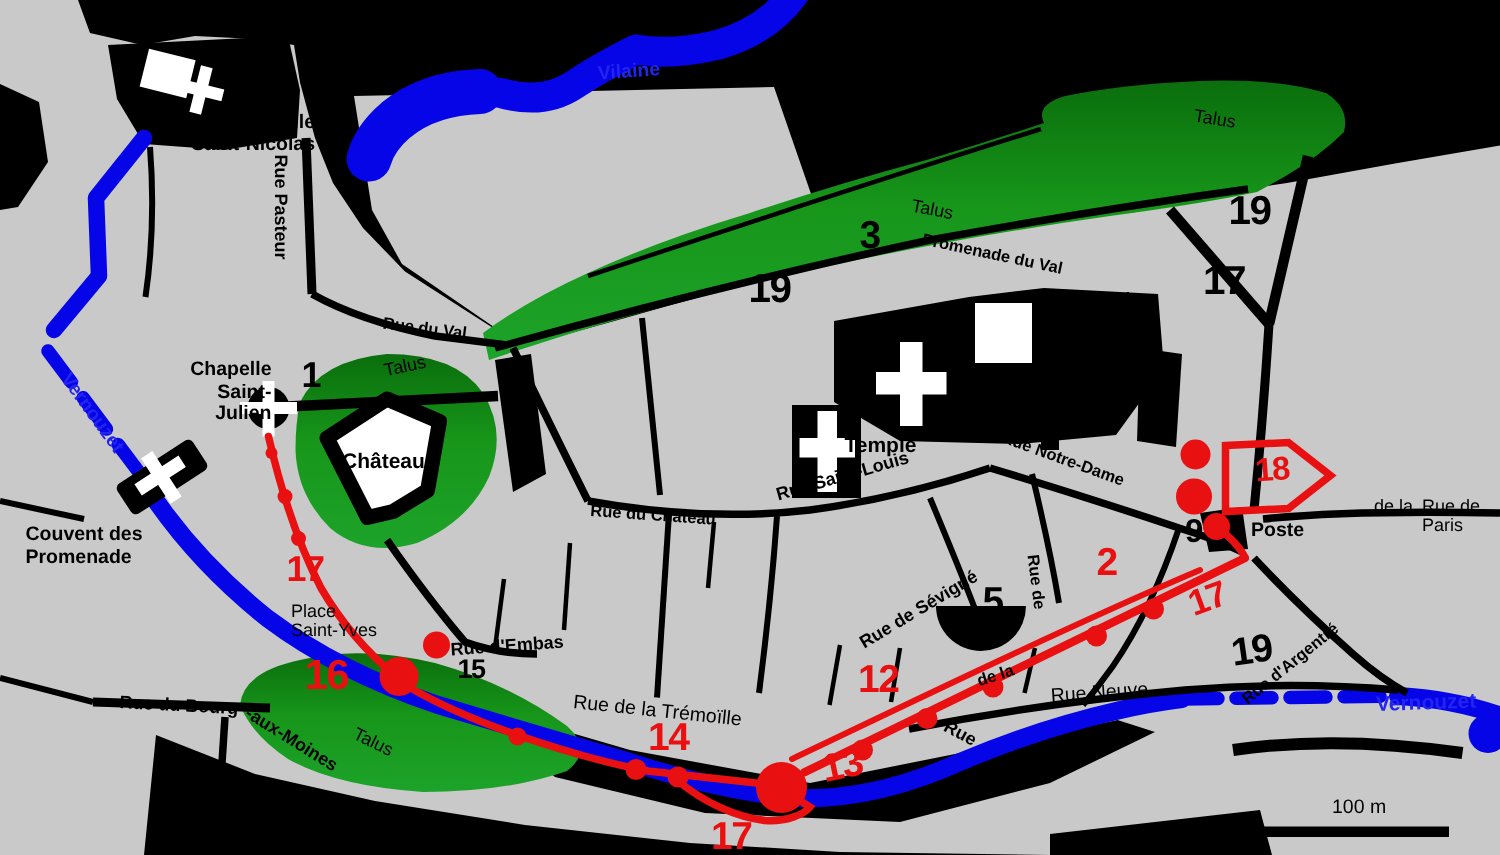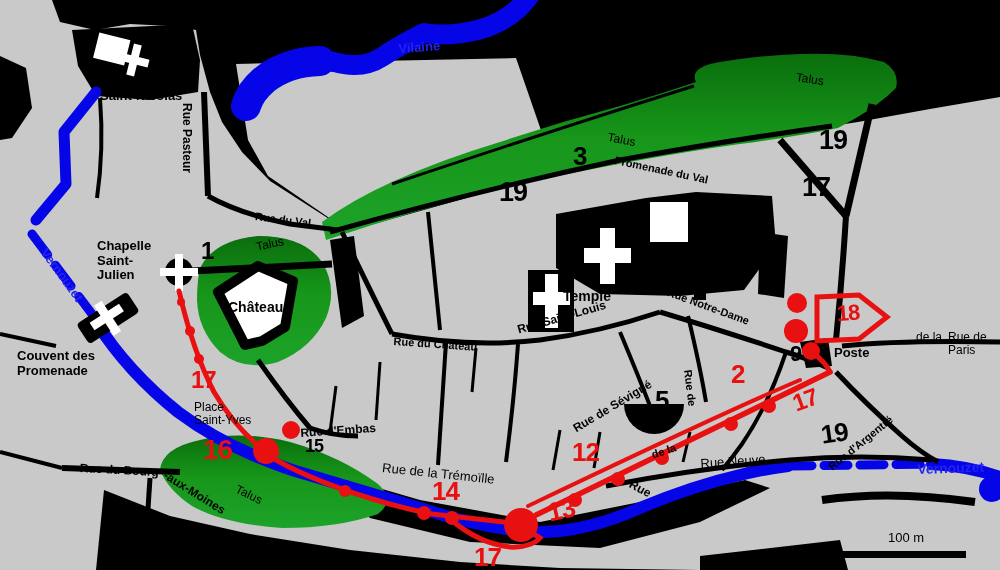--- a/index.html
+++ b/index.html
@@ -4,21 +4,21 @@
 <style>
   html,body{margin:0;padding:0;background:#c9c9c9;}
   #map{position:relative;width:1000px;height:570px;overflow:hidden;background:#c9c9c9;
        font-family:"Liberation Sans","DejaVu Sans",sans-serif;}
   #map svg{position:absolute;left:0;top:0;}
   .lbl{position:absolute;color:#000;white-space:nowrap;line-height:1.12;
        transform-origin:0 0;font-family:"Liberation Sans","DejaVu Sans",sans-serif;}
   .b{font-weight:bold;}
   .blue{color:#2323f2;}
   .red{color:#e81010;}
-  .ctr{text-align:left;}
+  .ctr{text-align:right;}
   .num{font-weight:bold;letter-spacing:-1px;}
   .ln{display:block;}
   #scalebar{position:absolute;left:836px;top:551px;width:130px;height:7px;background:#000;}
 </style>
 </head>
 <body>
 
 <div id="map">
 
 <svg width="1000" height="570" viewBox="0 0 1000 570">

